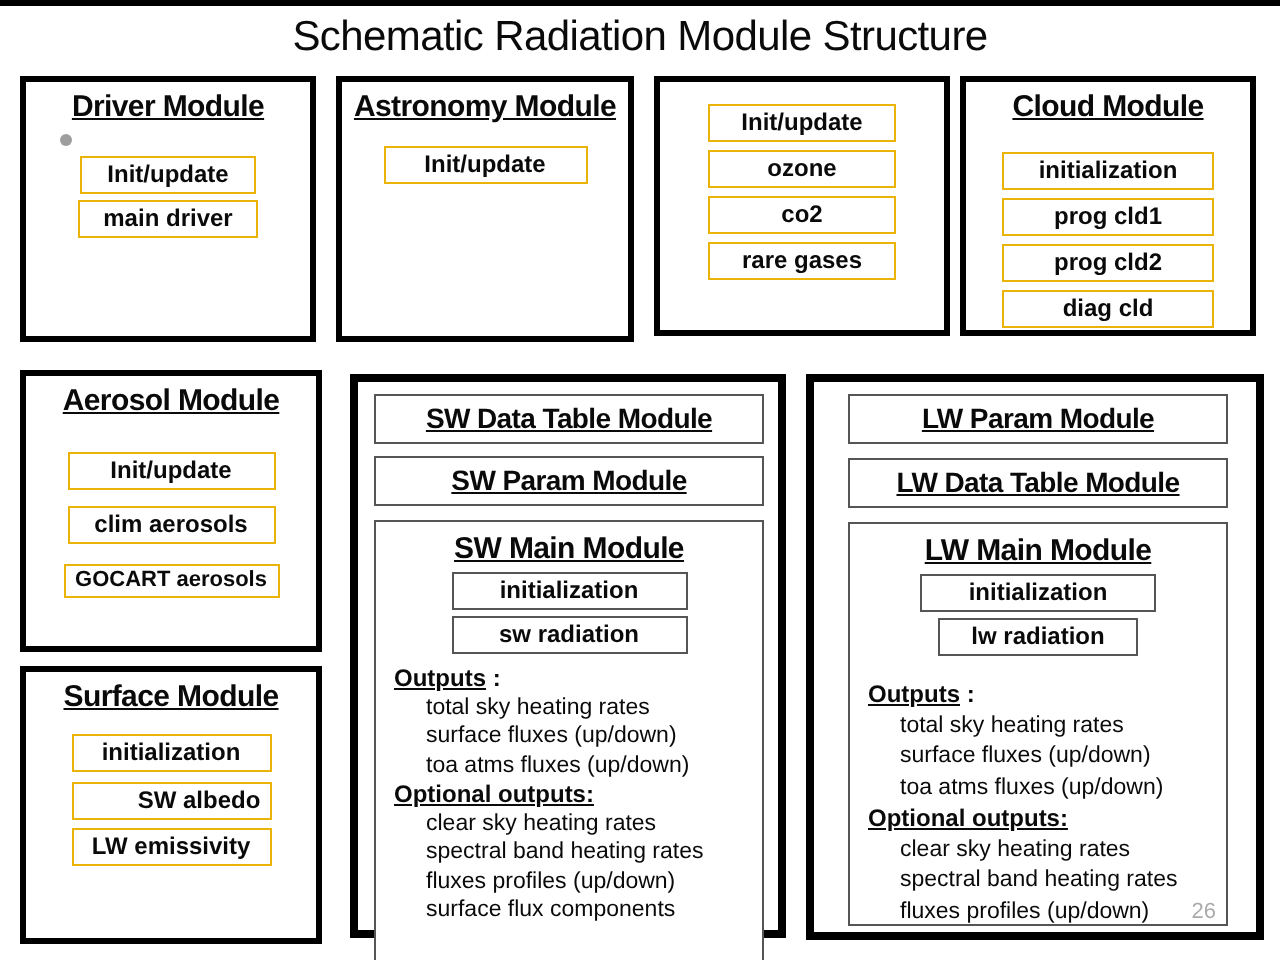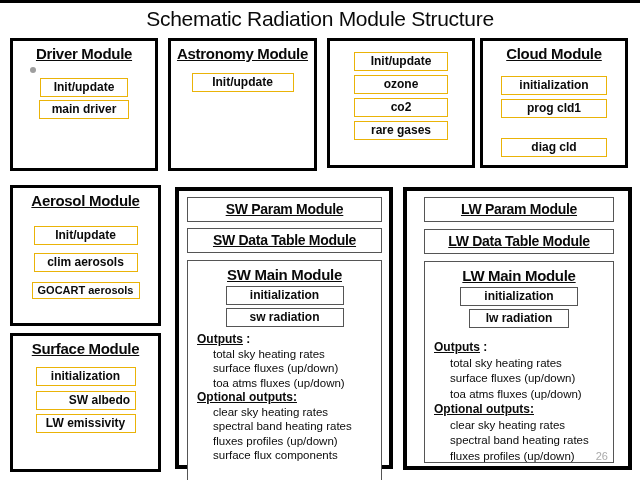--- a/index.html
+++ b/index.html
@@ -79,43 +79,44 @@
   <div class="btn" style="width:94px;margin-top:11px;">Init/update</div>
   <div class="btn" style="width:94px;margin-top:4px;">ozone</div>
   <div class="btn" style="width:94px;margin-top:4px;">co2</div>
   <div class="btn" style="width:94px;margin-top:4px;">rare gases</div>
 </div>
 
 <div class="module" style="left:480px;top:38px;width:148px;height:130px;">
   <div class="module-title">Cloud Module</div>
   <div class="btn" style="width:106px;margin-top:14px;">initialization</div>
   <div class="btn" style="width:106px;margin-top:4px;">prog cld1</div>
-  <div class="btn" style="width:106px;margin-top:20px;">diag cld</div>
+  <div class="btn" style="width:106px;margin-top:4px;">prog cld2</div>
+  <div class="btn" style="width:106px;margin-top:4px;">diag cld</div>
 </div>
 
 <div class="module" style="left:10px;top:185px;width:151px;height:141px;">
   <div class="module-title">Aerosol Module</div>
   <div class="btn" style="width:104px;margin-top:17px;">Init/update</div>
   <div class="btn" style="width:104px;margin-top:8px;">clim aerosols</div>
   <div class="btn" style="width:108px;margin-top:10px;font-size:11px;">GOCART aerosols</div>
 </div>
 
 <div class="module" style="left:10px;top:333px;width:151px;height:139px;">
   <div class="module-title">Surface Module</div>
   <div class="btn" style="width:100px;margin-top:10px;">initialization</div>
   <div class="btn" style="width:100px;margin-top:5px;padding-left:28px;">SW albedo</div>
   <div class="btn" style="width:100px;margin-top:4px;">LW emissivity</div>
 </div>
 
 <div class="group" style="left:175px;top:187px;width:218px;height:282px;">
   <div class="inner-box" style="margin:6px 7px 0 8px;">
-    <span class="u">SW Param Module</span>
+    <span class="u">SW Data Table Module</span>
   </div>
   <div class="inner-box" style="margin:6px 7px 0 8px;">
-    <span class="u">SW Data Table Module</span>
+    <span class="u">SW Param Module</span>
   </div>
   <div class="main-box" style="margin:7px 7px 0 8px;height:228px;">
     <div class="main-title">SW Main Module</div>
     <div class="btn" style="width:118px;margin-top:3px;border-color:#555;">initialization</div>
     <div class="btn" style="width:118px;margin-top:3px;border-color:#555;">sw radiation</div>
     <div class="outputs">
       <div class="label"><span class="u">Outputs</span><span> :</span></div>
       <div class="item">total sky heating rates</div>
       <div class="item">surface fluxes (up/down)</div>
       <div class="item">toa atms fluxes (up/down)</div>

